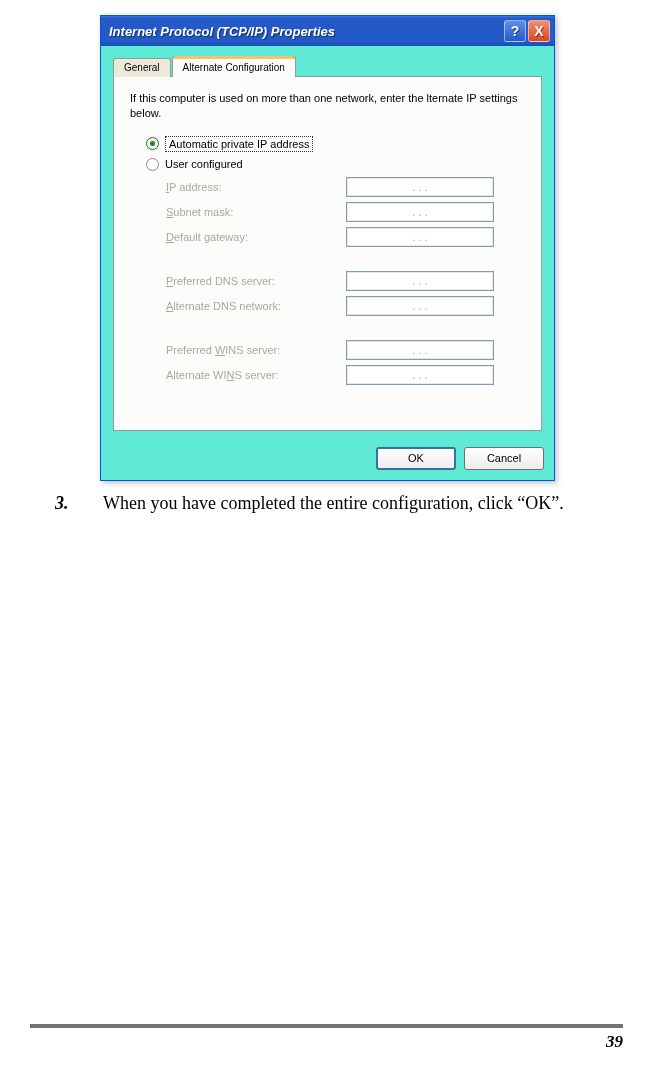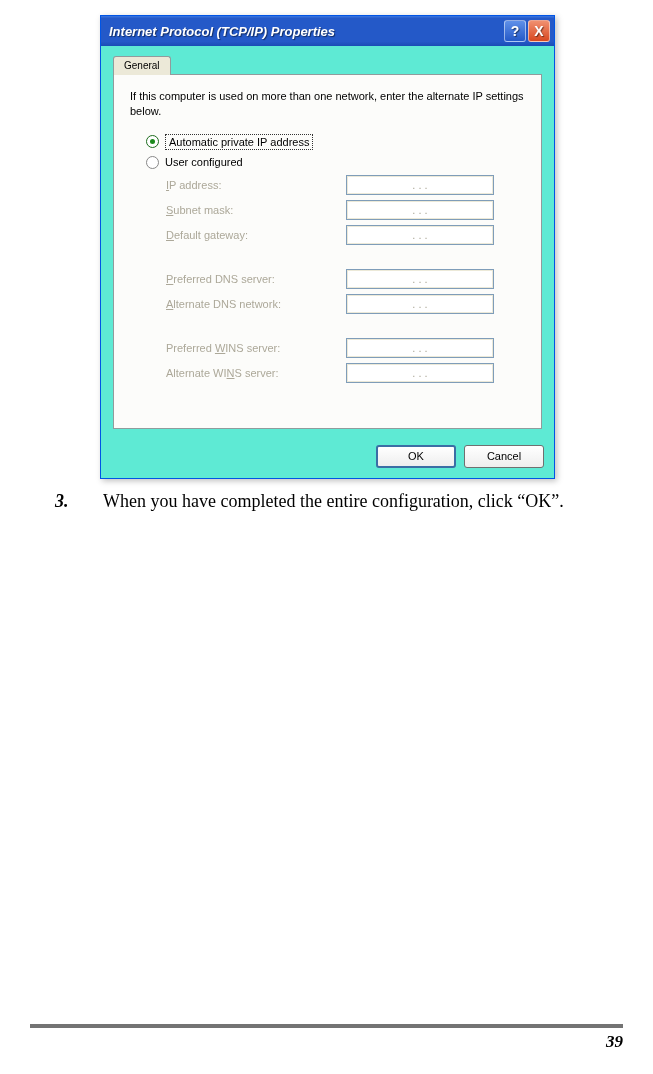--- a/index.html
+++ b/index.html
@@ -185,24 +185,25 @@
   <div class="dialog">
     <div class="titlebar">
       <span class="title-text">Internet Protocol (TCP/IP) Properties</span>
       <div class="tb-btn tb-help">?</div>
       <div class="tb-btn tb-close">X</div>
     </div>
 
     <div class="client">
       <div class="tabstrip">
         <div class="tab">General</div>
+        <div class="tab active">Alternate Configuration</div>
       </div>
 
       <div class="tabpanel">
-        <p class="desc">If this computer is used on more than one network, enter the alternate IP settings below.</p>
+        <p class="desc">If this computer is used on more than one network, enter the lternate IP settings below.</p>
 
         <div class="radio-row">
           <span class="radio-outer">
               <span class="radio-dot"></span>
             </span>
           <span class="radio-label boxed">Automatic private IP address</span>
         </div>
         <div class="radio-row">
           <span class="radio-outer unsel"></span>
           <span class="radio-label">User configured</span>

